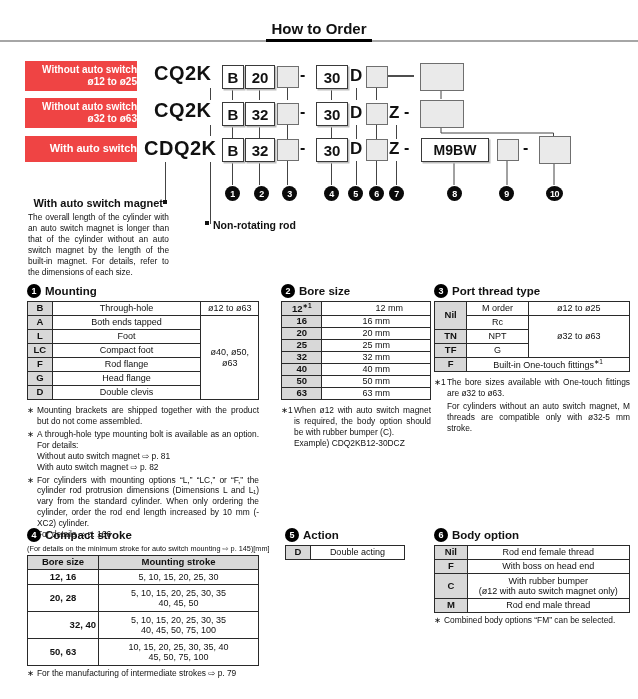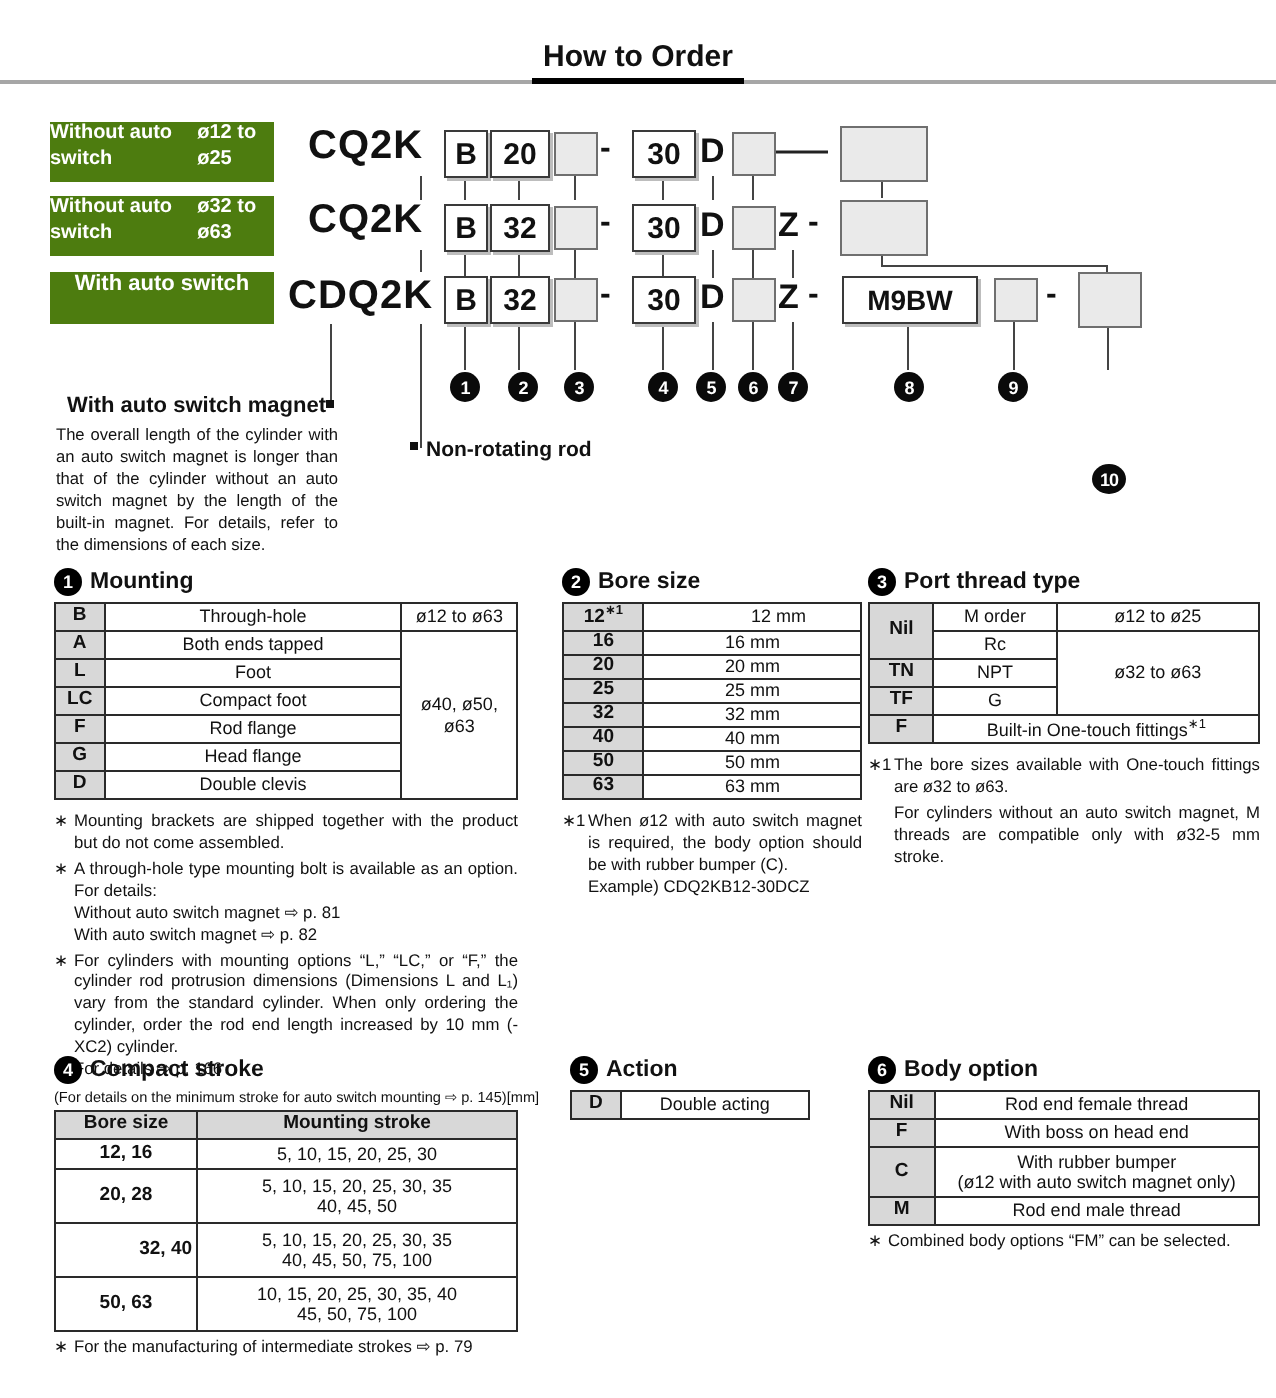--- a/index.html
+++ b/index.html
@@ -4,22 +4,22 @@
 <style>
   html,body{margin:0;padding:0;background:#fff;}
   .page{position:relative;width:638px;height:699px;background:#fff;overflow:hidden;
         font-family:"Liberation Sans","DejaVu Sans",sans-serif;color:#111;}
   .abs{position:absolute;}
   
   .howto{position:absolute;top:20px;left:0;width:638px;text-align:center;font-weight:bold;font-size:15px;}
   .rule-gray{position:absolute;top:40px;left:0;width:638px;height:2px;background:#a6a6a6;}
   .rule-black{position:absolute;top:39px;left:266px;width:106px;height:3px;background:#000;}
   
-  .dlabel{position:absolute;background:#4d7c0f;color:#fff;font-weight:bold;text-align:left;
-          display:flex;justify-content:center;font-size:10px;line-height:1.25;}
+  .dlabel{position:absolute;background:#ef4444;color:#fff;font-weight:bold;text-align:right;
+          display:flex;flex-direction:column;justify-content:center;font-size:10px;line-height:1.25;}
   .bigcode{position:absolute;font-weight:bold;font-size:20px;white-space:nowrap;letter-spacing:.5px;}
   .obox{position:absolute;display:flex;align-items:center;justify-content:center;font-weight:bold;
         font-size:15px;background:#fff;border:1px solid #3a3a3a;box-shadow:1.5px 1.5px 0 #bdbdbd;}
   .ebox{position:absolute;background:#eaeaea;border:1px solid #6f6f6f;}
   .ltr{position:absolute;font-weight:bold;font-size:17px;}
   .sep{position:absolute;font-weight:bold;font-size:16px;}
   .num{position:absolute;width:15px;height:15px;border-radius:50%;background:#0a0a0a;color:#fff;
        font-size:9px;font-weight:bold;display:flex;align-items:center;justify-content:center;letter-spacing:-.5px;}
   .magnet-title{position:absolute;left:20px;top:197px;width:143px;text-align:right;font-weight:bold;font-size:11px;}
   .magnet-body{position:absolute;left:28px;top:212px;width:141px;font-size:8.3px;line-height:1.33;text-align:justify;}
@@ -113,21 +113,21 @@
 
   <span class="num" style="left:225px;top:186px;">1</span>
   <span class="num" style="left:254px;top:186px;">2</span>
   <span class="num" style="left:282px;top:186px;">3</span>
   <span class="num" style="left:324px;top:186px;">4</span>
   <span class="num" style="left:348px;top:186px;">5</span>
   <span class="num" style="left:369px;top:186px;">6</span>
   <span class="num" style="left:389px;top:186px;">7</span>
   <span class="num" style="left:447px;top:186px;">8</span>
   <span class="num" style="left:499px;top:186px;">9</span>
-  <span class="num" style="left:546px;top:186px;width:17px;margin-top:46px;">10</span>
+  <span class="num" style="left:546px;top:186px;width:17px;">10</span>
 
   <div class="magnet-title">With auto switch magnet</div>
   <div class="magnet-body">The overall length of the cylinder with an auto switch magnet is longer than that of the cylinder without an auto switch magnet by the length of the built-in magnet. For details, refer to the dimensions of each size.</div>
   <div class="nonrot">Non-rotating rod</div>
 
   <div class="sec" style="left:27px;top:284px;width:232px;">
     <div class="sec-h">
       <span class="sc">1</span>
       <span class="st">Mounting</span>
     </div>

